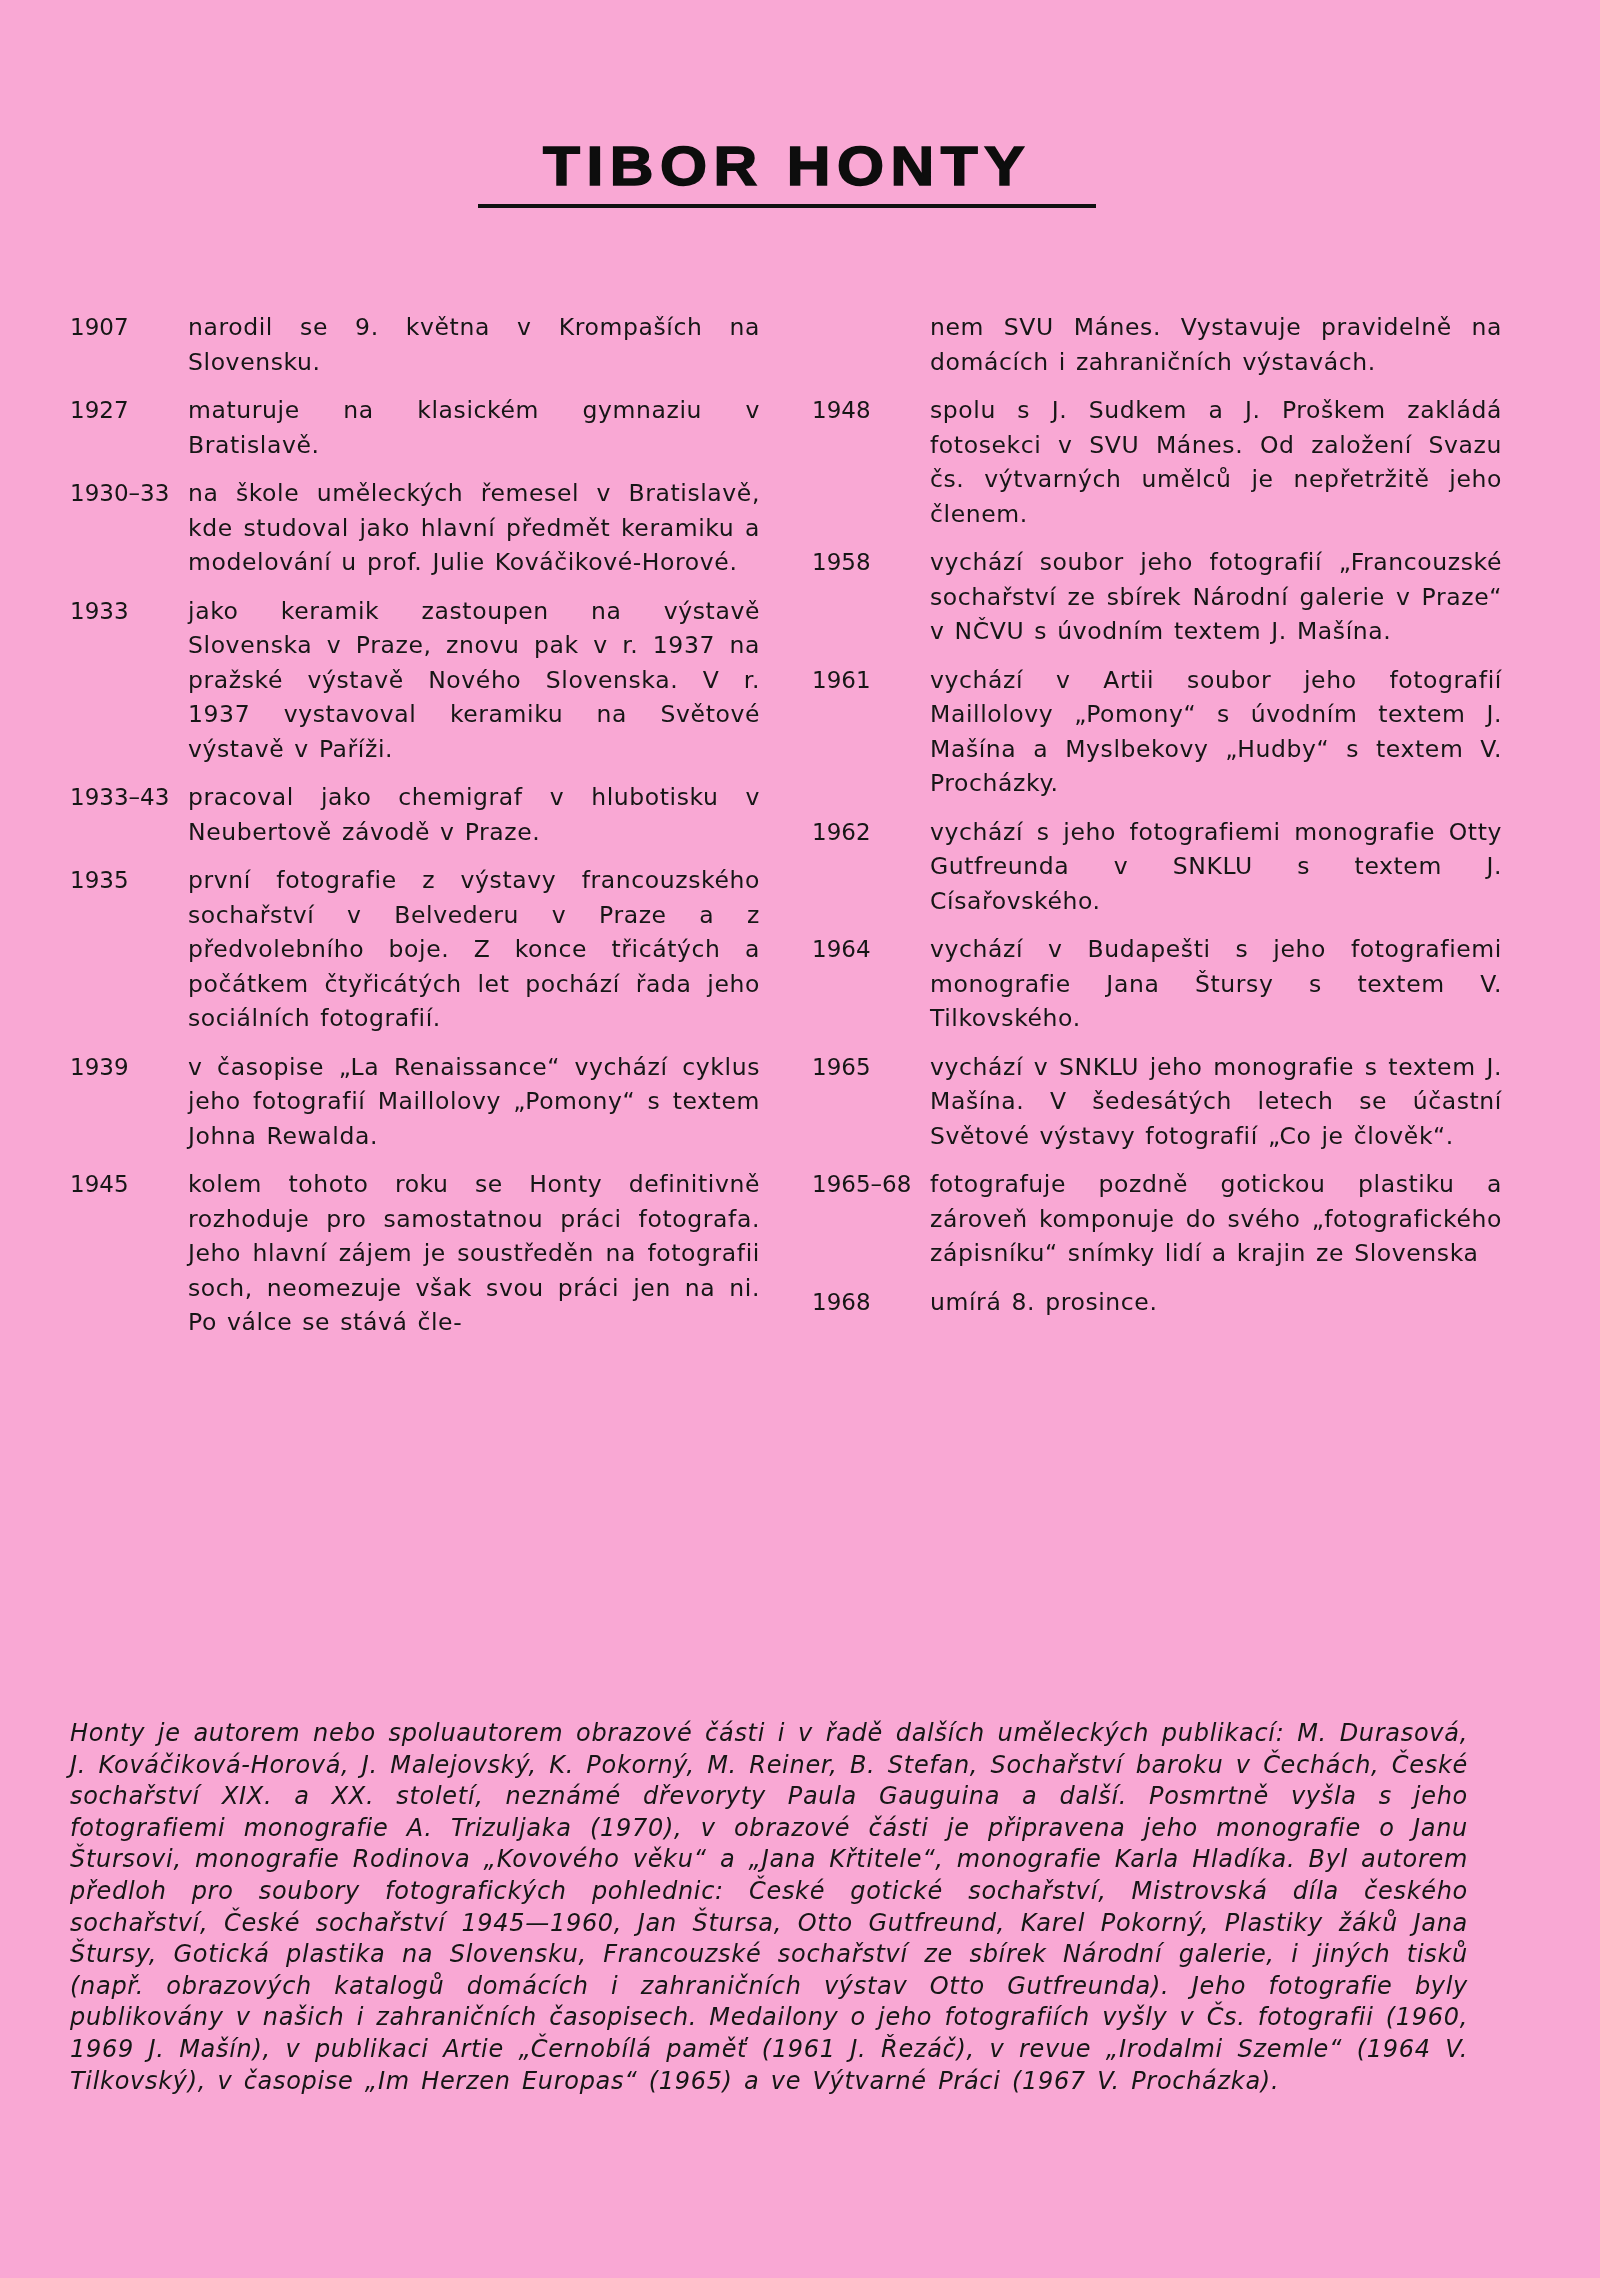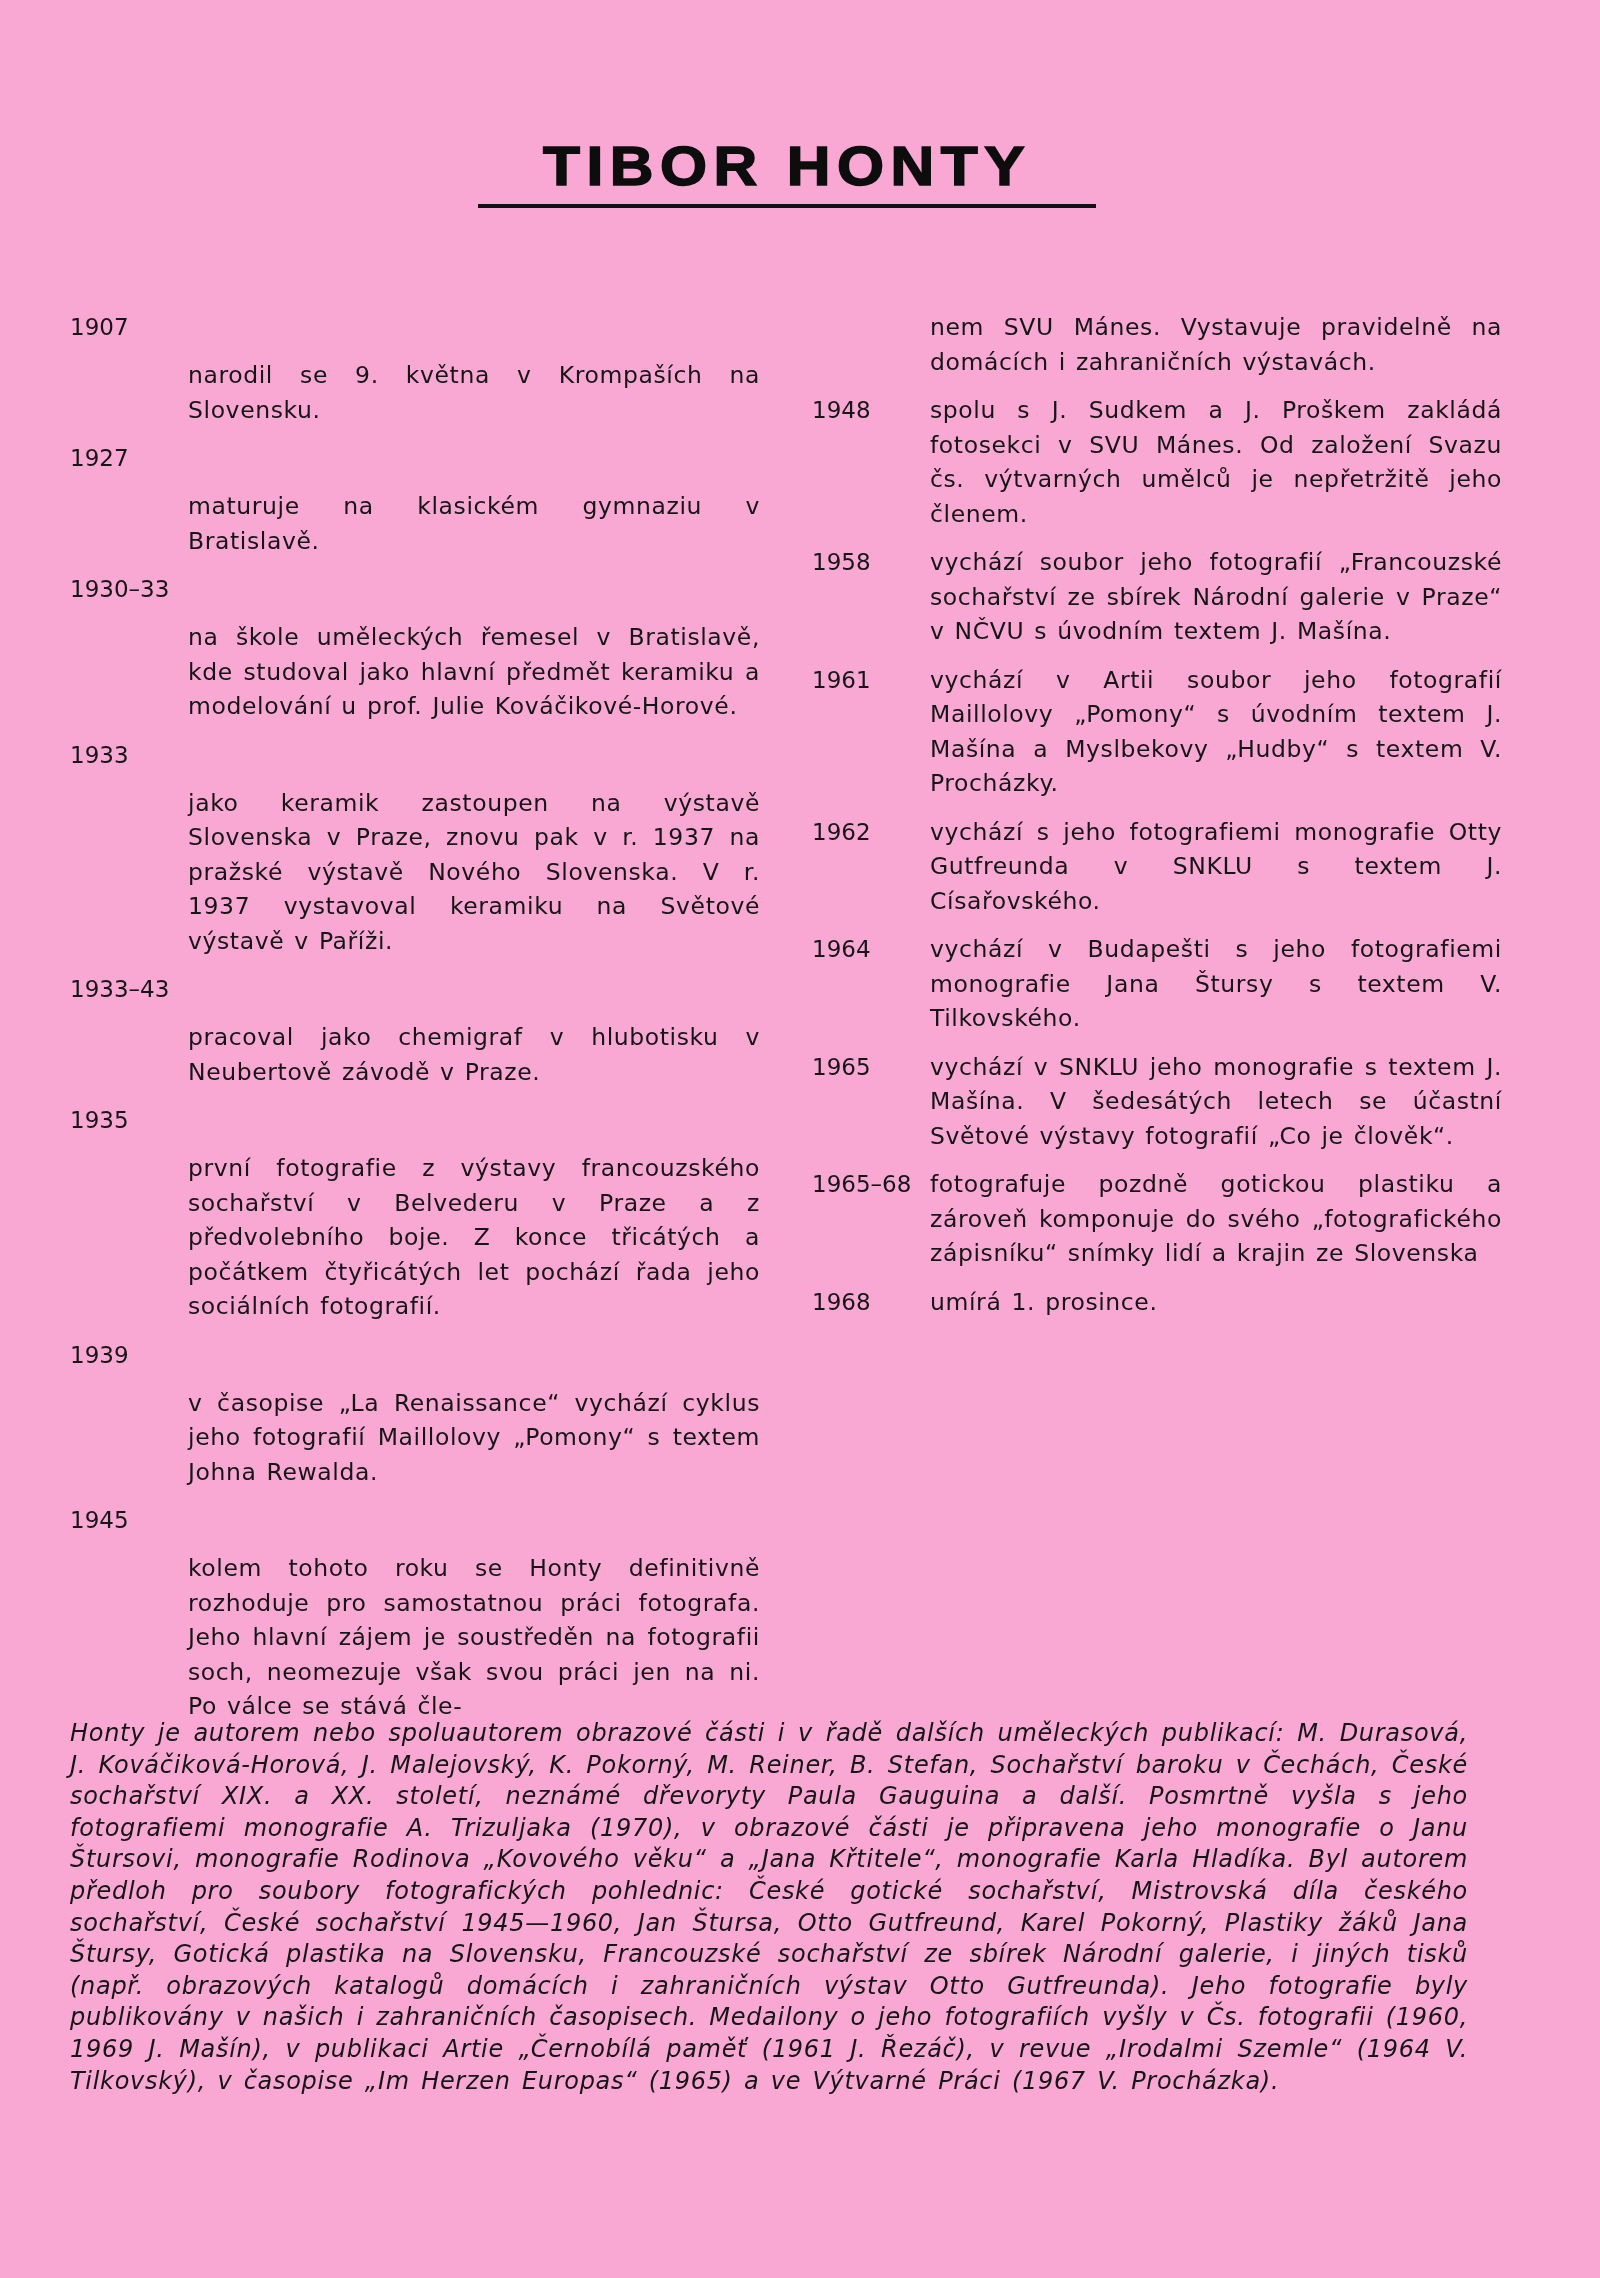--- a/index.html
+++ b/index.html
@@ -68,21 +68,21 @@
     .text {
       flex: 1;
       font-size: 23.5px;
       line-height: 34.5px;
       text-align: justify;
       letter-spacing: 0.6px;
       word-spacing: 2px;
       hyphens: manual;
     }
     .entry.cont .year { visibility: hidden; }
-    .col-left .entry .text { padding-right: 0; margin-top: 48px; }
+    .col-left .entry .text { padding-right: 0; }
 
     .bottom {
       position: absolute;
       left: 70px;
       top: 1694px;
       width: 1398px;
       font-size: 24px;
       line-height: 31.6px;
       text-align: justify;
       text-align-last: left;
@@ -164,19 +164,19 @@
     <div class="entry">
       <span class="year">1965</span>
       <span class="text">vychází v SNKLU jeho monografie s textem J. Mašína. V šedesátých letech se účastní Světové výstavy fotografií „Co je člověk“.</span>
     </div>
     <div class="entry">
       <span class="year">1965–68</span>
       <span class="text">fotografuje pozdně gotickou plastiku a zároveň komponuje do svého „fotografického zápisníku“ snímky lidí a krajin ze Slovenska</span>
     </div>
     <div class="entry">
       <span class="year">1968</span>
-      <span class="text">umírá 1. prosince.</span>
+      <span class="text">umírá 8. prosince.</span>
     </div>
   </div>
 
   <p class="bottom">Honty je autorem nebo spoluautorem obrazové části i v řadě dalších uměleckých publikací: M. Durasová, J. Kováčiková-Horová, J. Malejovský, K. Pokorný, M. Reiner, B. Stefan, Sochařství baroku v Čechách, České sochařství XIX. a XX. století, neznámé dřevoryty Paula Gauguina a další. Posmrtně vyšla s jeho fotografiemi monografie A. Trizuljaka (1970), v obrazové části je připravena jeho monografie o Janu Štursovi, monografie Rodinova „Kovového věku“ a „Jana Křtitele“, monografie Karla Hladíka. Byl autorem předloh pro soubory fotografických pohlednic: České gotické sochařství, Mistrovská díla českého sochařství, České sochařství 1945—1960, Jan Štursa, Otto Gutfreund, Karel Pokorný, Plastiky žáků Jana Štursy, Gotická plastika na Slovensku, Francouzské sochařství ze sbírek Národní galerie, i jiných tisků (např. obrazových katalogů domácích i zahraničních výstav Otto Gutfreunda). Jeho fotografie byly publikovány v našich i zahraničních časopisech. Medailony o jeho fotografiích vyšly v Čs. fotografii (1960, 1969 J. Mašín), v publikaci Artie „Černobílá paměť (1961 J. Řezáč), v revue „Irodalmi Szemle“ (1964 V. Tilkovský), v časopise „Im Herzen Europas“ (1965) a ve Výtvarné Práci (1967 V. Procházka).</p>
 
 </div>
 
 </body></html>

